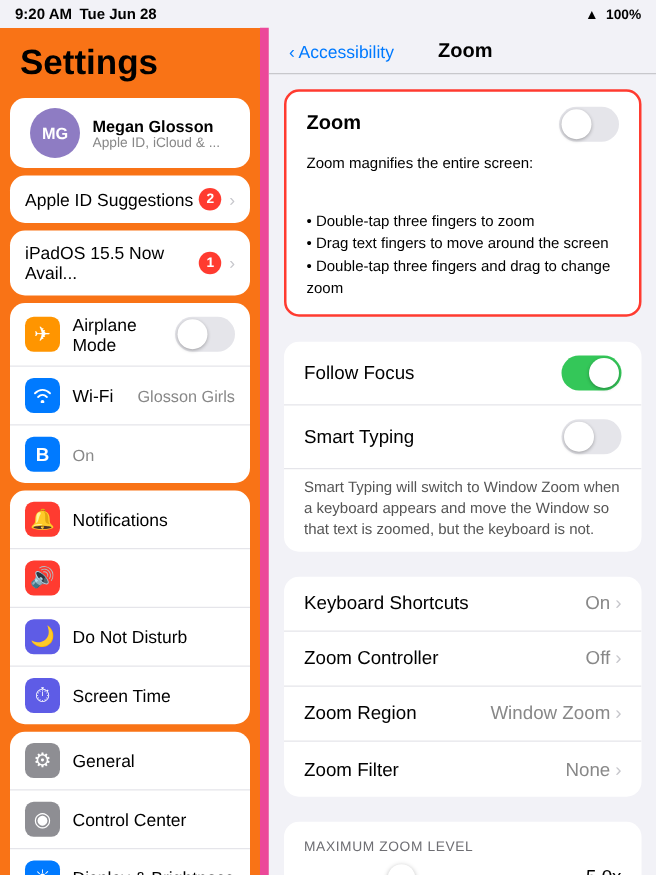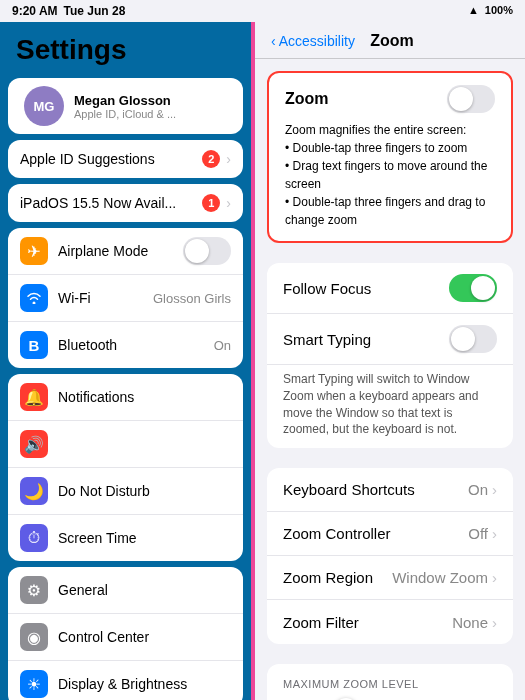--- a/index.html
+++ b/index.html
@@ -11,42 +11,42 @@
       overflow: hidden;
       display: flex;
       flex-direction: column;
     }
 
     
     .status-bar {
       background: #f2f2f7;
       display: flex;
       justify-content: space-between;
-      align-items: flex-start;
+      align-items: flex-end;
       padding: 4px 12px;
       font-size: 12px;
       font-weight: 600;
       height: 22px;
     }
     .status-bar-left { display: flex; gap: 6px; align-items: center; }
     .status-bar-right { display: flex; gap: 6px; align-items: center; font-size: 11px; }
 
     
     .main-container {
       display: flex;
       flex: 1;
       overflow: hidden;
     }
 
     
     .sidebar {
-      width: 255px;
-      background: #0369a1;
+      width: 215px;
+      background: #f97316;
       overflow-y: auto;
-      border-right: 4px solid #ec4899;
+      border-right: 7px solid #ec4899;
       flex-shrink: 0;
     }
 
     .sidebar-title {
       font-size: 28px;
       font-weight: 700;
       padding: 12px 16px 8px;
       color: #000;
     }
 
@@ -205,21 +205,21 @@
       padding: 12px 16px;
     }
     .zoom-header-row {
       display: flex;
       align-items: center;
       justify-content: space-between;
       margin-bottom: 8px;
     }
     .zoom-title { font-size: 16px; font-weight: 600; color: #000; }
     .zoom-description { font-size: 12px; color: #000000; line-height: 1.5; }
-    .zoom-description ul { list-style: none; padding: 0; }
+    .zoom-description ul { list-style: none; padding: 0; margin-top: 28px; }
     .zoom-description ul li::before { content: "• "; }
 
     
     .toggle {
       width: 48px;
       height: 28px;
       border-radius: 14px;
       background: #e5e5ea;
       position: relative;
       flex-shrink: 0;
@@ -347,21 +347,20 @@
             <path d="M8 9.5a1.5 1.5 0 100 3 1.5 1.5 0 000-3z" fill="white"></path>
             <path d="M4.5 7.2C5.6 6.1 6.7 5.5 8 5.5c1.3 0 2.4.6 3.5 1.7" stroke="white" stroke-width="1.5" fill="none" stroke-linecap="round"></path>
             <path d="M2 4.2C3.8 2.4 5.8 1.5 8 1.5c2.2 0 4.2.9 6 2.7" stroke="white" stroke-width="1.5" fill="none" stroke-linecap="round"></path>
           </svg>
         </div>
         <span class="sidebar-item-label">Wi-Fi</span>
         <span class="sidebar-item-value">Glosson Girls</span>
       </div>
       <div class="sidebar-item">
         <div class="sidebar-icon ic-bluetooth" style="font-weight:700;font-size:15px;">B</div>
-        <span class="sidebar-item-label">Bluetooth</span>
         <span class="sidebar-item-value">On</span>
       </div>
     </div>
 
     <div class="sidebar-section">
       <div class="sidebar-item">
         <div class="sidebar-icon ic-notifications">🔔</div>
         <span class="sidebar-item-label">Notifications</span>
       </div>
       <div class="sidebar-item">

